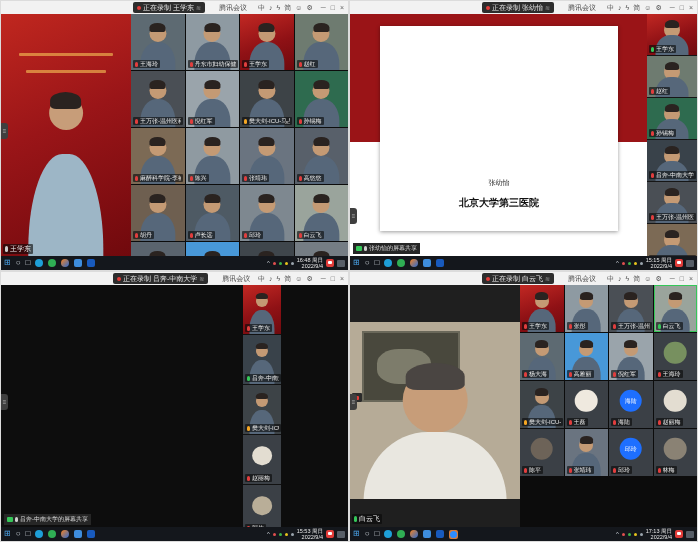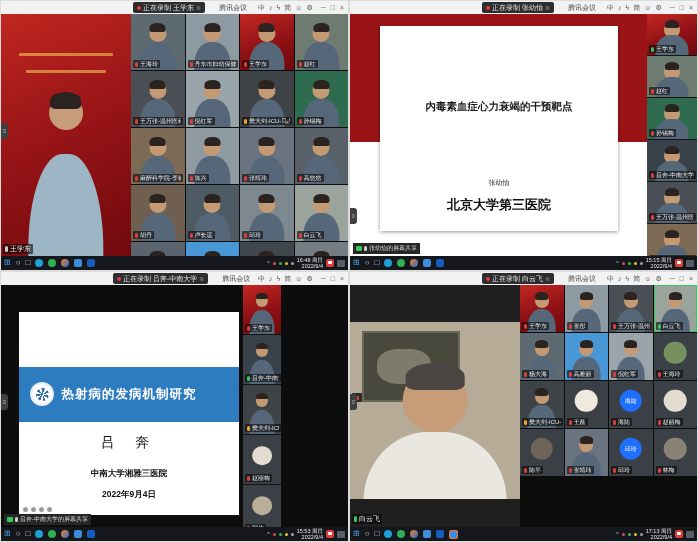--- a/index.html
+++ b/index.html
@@ -55,21 +55,21 @@
   .vb-line.l2 { top:23%; width:62%; left:19%; }
   .grid-tl { left:130px; top:0; right:0; bottom:0; grid-template-columns:repeat(4,1fr); grid-auto-rows:56px; }
 
   
   .q-tr .main { position:absolute; left:0; top:0; width:297px; height:100%; background:#fff; }
   .q-tr .redband { position:absolute; left:0; top:0; width:100%; height:128px; background:#9a1417; }
   .q-tr .slide-card { position:absolute; left:30px; top:12px; width:238px; height:205px; background:#fff; box-shadow:0 1px 4px rgba(0,0,0,.4); }
   .q-tr .s-title { position:absolute; top:36%; width:100%; text-align:center; font-size:10.5px; font-weight:bold; color:#1a1a1a; }
   .q-tr .s-sub { position:absolute; top:52%; width:72%; left:14%; text-align:center; font-size:7.5px; color:#2b2b2b; padding-bottom:3px; border-bottom:1px solid #e4c9c9; }
   .q-tr .s-author { position:absolute; top:74%; width:100%; text-align:center; font-size:7px; color:#222; }
-  .q-tr .s-org { position:absolute; top:83%; width:100%; text-align:center; font-size:13px; font-weight:bold; color:#111; }
+  .q-tr .s-org { position:absolute; top:83%; width:100%; text-align:center; font-size:10px; font-weight:bold; color:#111; }
   .sidebar { position:absolute; top:0; right:0; width:50px; height:100%; background:#161616; display:grid; grid-auto-rows:41px; gap:1px; }
 
   
   .q-bl .content { background:#0d0d0d; }
   .q-bl .slide { position:absolute; left:18px; top:27px; width:220px; height:203px; background:#fff; }
   .q-bl .banner { position:absolute; left:0; top:27%; width:100%; height:27%; background:#2e7cc0; display:flex; align-items:center; justify-content:center; }
   .q-bl .banner-title { font-size:12.5px; font-weight:bold; color:#fff; letter-spacing:1px; white-space:nowrap; }
   .q-bl .logo { position:absolute; left:5%; top:50%; transform:translateY(-50%); width:24px; height:24px; border-radius:50%; background:#fff; border:2px solid #e8eef5; display:flex; align-items:center; justify-content:center; }
   .q-bl .logo i { display:block; width:13px; height:13px; border-radius:50%; background:repeating-conic-gradient(#2e6db0 0 25deg, #fff 25deg 50deg); }
   .q-bl .s-author { position:absolute; top:60%; width:100%; text-align:center; font-family:"DejaVu Serif", serif; font-size:14px; letter-spacing:8px; color:#111; }
@@ -407,21 +407,20 @@
       <div class="winctl">
         <span>─</span>
         <span>□</span>
         <span>×</span>
       </div>
     </div>
     <div class="content">
       <div class="main">
         <div class="redband"></div>
         <div class="slide-card">
-          <div class="s-title">内毒素血症心力衰竭的干预靶点</div>
           <div class="s-author">张幼怡</div>
           <div class="s-org">北京大学第三医院</div>
         </div>
         <div class="handle" style="top:80%">≡</div>
         <div class="share-chip">
           <span class="scr"></span>
           <span class="mic"></span>
           <span>张幼怡的屏幕共享</span>
         </div>
       </div>
@@ -539,37 +538,20 @@
         <span>☺</span>
         <span>⚙</span>
       </div>
       <div class="winctl">
         <span>─</span>
         <span>□</span>
         <span>×</span>
       </div>
     </div>
     <div class="content">
-      <div class="slide">
-        <div class="banner">
-          <div class="logo">
-              <i></i>
-            </div>
-          <div class="banner-title">热射病的发病机制研究</div>
-        </div>
-        <div class="s-author">吕 奔</div>
-        <div class="s-org">中南大学湘雅三医院</div>
-        <div class="s-date">2022年9月4日</div>
-        <div class="slide-tools">
-          <i></i>
-          <i></i>
-          <i></i>
-          <i></i>
-        </div>
-      </div>
       <div class="handle">≡</div>
       <div class="strip">
 
       <div class="tile t-red">
             <div class="person">
               <div class="head"></div>
               <div class="torso"></div>
             </div>
 
             <div class="chip">

